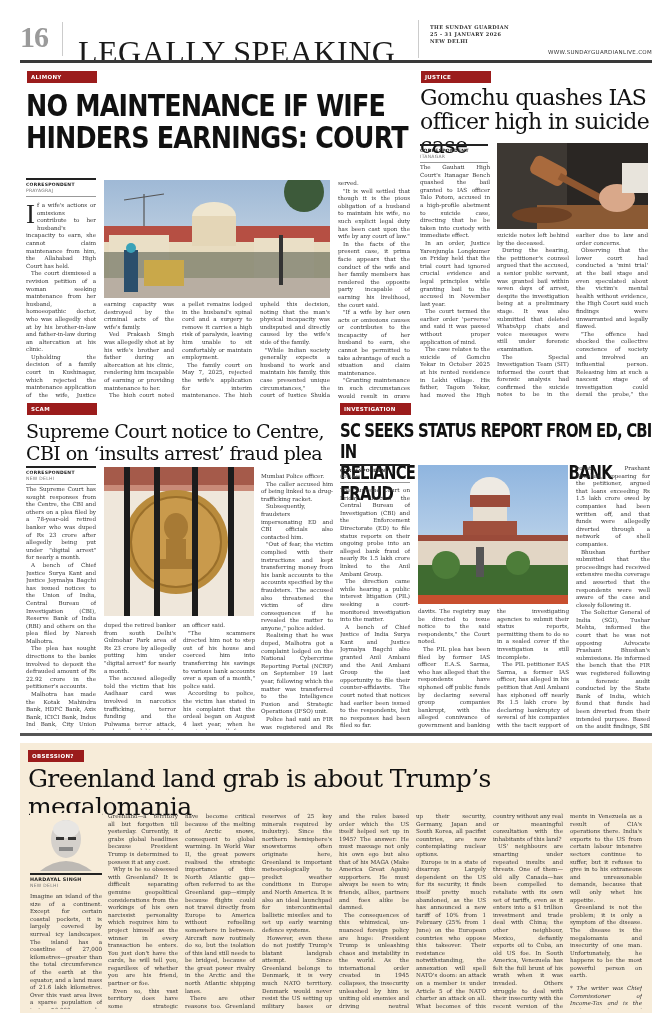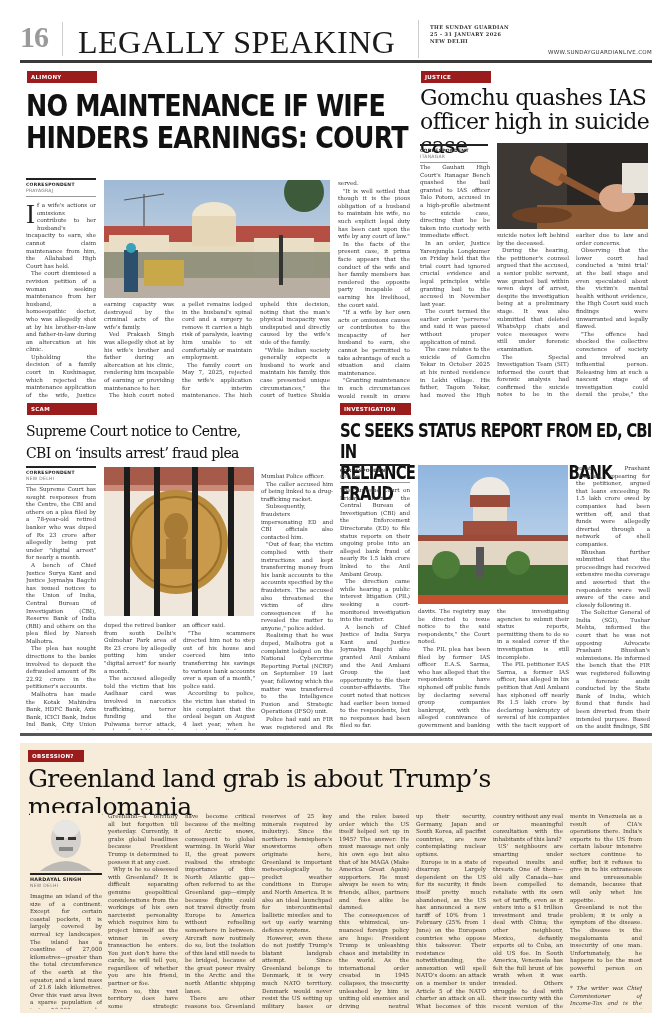--- a/index.html
+++ b/index.html
@@ -3,21 +3,21 @@
 <meta charset="utf-8">
 <style>
   * { box-sizing: border-box; margin: 0; padding: 0; }
   html, body { width: 672px; height: 1024px; background: #ffffff; overflow: hidden; }
   body { position: relative; font-family: "DejaVu Serif", serif; color: #222; }
 
   
   .masthead { position: absolute; left: 20px; top: 18px; width: 632px; height: 44px; }
   .page-num { position: absolute; left: 0; top: 2px; font-family: "Liberation Serif", serif; font-size: 30px; font-weight: bold; color: #9a9a9a; letter-spacing: -1px; }
   .sep1 { position: absolute; left: 42px; top: 4px; width: 1px; height: 34px; background: #ccc; }
-  .section-title { position: absolute; left: 58px; top: 6px; font-family: "Liberation Serif", serif; font-size: 32px; color: #1a1a1a; letter-spacing: 0.5px; }
+  .section-title { position: absolute; left: 58px; top: 16px; font-family: "Liberation Serif", serif; font-size: 32px; color: #1a1a1a; letter-spacing: 0.5px; }
   .sep2 { position: absolute; left: 398px; top: 2px; width: 1px; height: 38px; background: #ccc; }
   .paper-info { position: absolute; left: 410px; top: 6px; font-family: "DejaVu Serif", serif; font-size: 5px; line-height: 7px; color: #333; letter-spacing: 0.4px; font-weight: bold; }
   .site-url { position: absolute; right: 0; top: 31px; font-family: "DejaVu Sans", sans-serif; font-size: 5.5px; color: #333; letter-spacing: 0.3px; }
   .rule-top { position: absolute; left: 20px; top: 60px; width: 632px; height: 3px; background: #3a3a3a; }
 
   .kicker { position: absolute; height: 12px; background: #9b1c1c; color: #fff; font-family: "DejaVu Sans", sans-serif; font-size: 5.5px; font-weight: bold; line-height: 12px; padding-left: 4px; letter-spacing: 0.3px; }
 
   .headline-sans { position: absolute; font-family: "DejaVu Sans", sans-serif; font-weight: bold; color: #111; letter-spacing: -1px; transform-origin: left top; }
   .headline-serif { position: absolute; font-family: "DejaVu Serif", serif; color: #111; letter-spacing: -0.6px; }
 
@@ -161,21 +161,21 @@
   <p>The Special Investigation Team (SIT) informed the court that forensic analysis had confirmed the suicide notes to be in the deceased's handwriting. It also stated that custodial interrogation could not be conducted</p>
 </div>
 <div class="col" style="left:576px;top:232px;width:72px;height:166px;">
   <p class="first">earlier due to law and order concerns.</p>
   <p>Observing that the lower court had conducted a 'mini trial' at the bail stage and even speculated about the victim's mental health without evidence, the High Court said such findings were unwarranted and legally flawed.</p>
   <p>"The offence had shocked the collective conscience of society and involved an influential person. Releasing him at such a nascent stage of investigation could derail the probe," the court noted.</p>
 
 </div>
 
 <div class="kicker" style="left:27px;top:403px;width:70px;">SCAM</div>
-<div class="headline-serif" style="left:26px;top:420px;font-size:14px;line-height:22px;width:300px;">
+<div class="headline-serif" style="left:26px;top:420px;font-size:19px;line-height:22px;width:300px;">
   <div>Supreme Court notice to Centre,</div>
   <div>CBI on ‘insults arrest’ fraud plea</div>
 </div>
 
 <div class="byline" style="left:26px;top:466px;width:70px;">
   <span class="role">CORRESPONDENT</span>
   <span class="loc">NEW DELHI</span>
 </div>
 
 <div class="col" style="left:26px;top:486px;width:70px;height:244px;">

